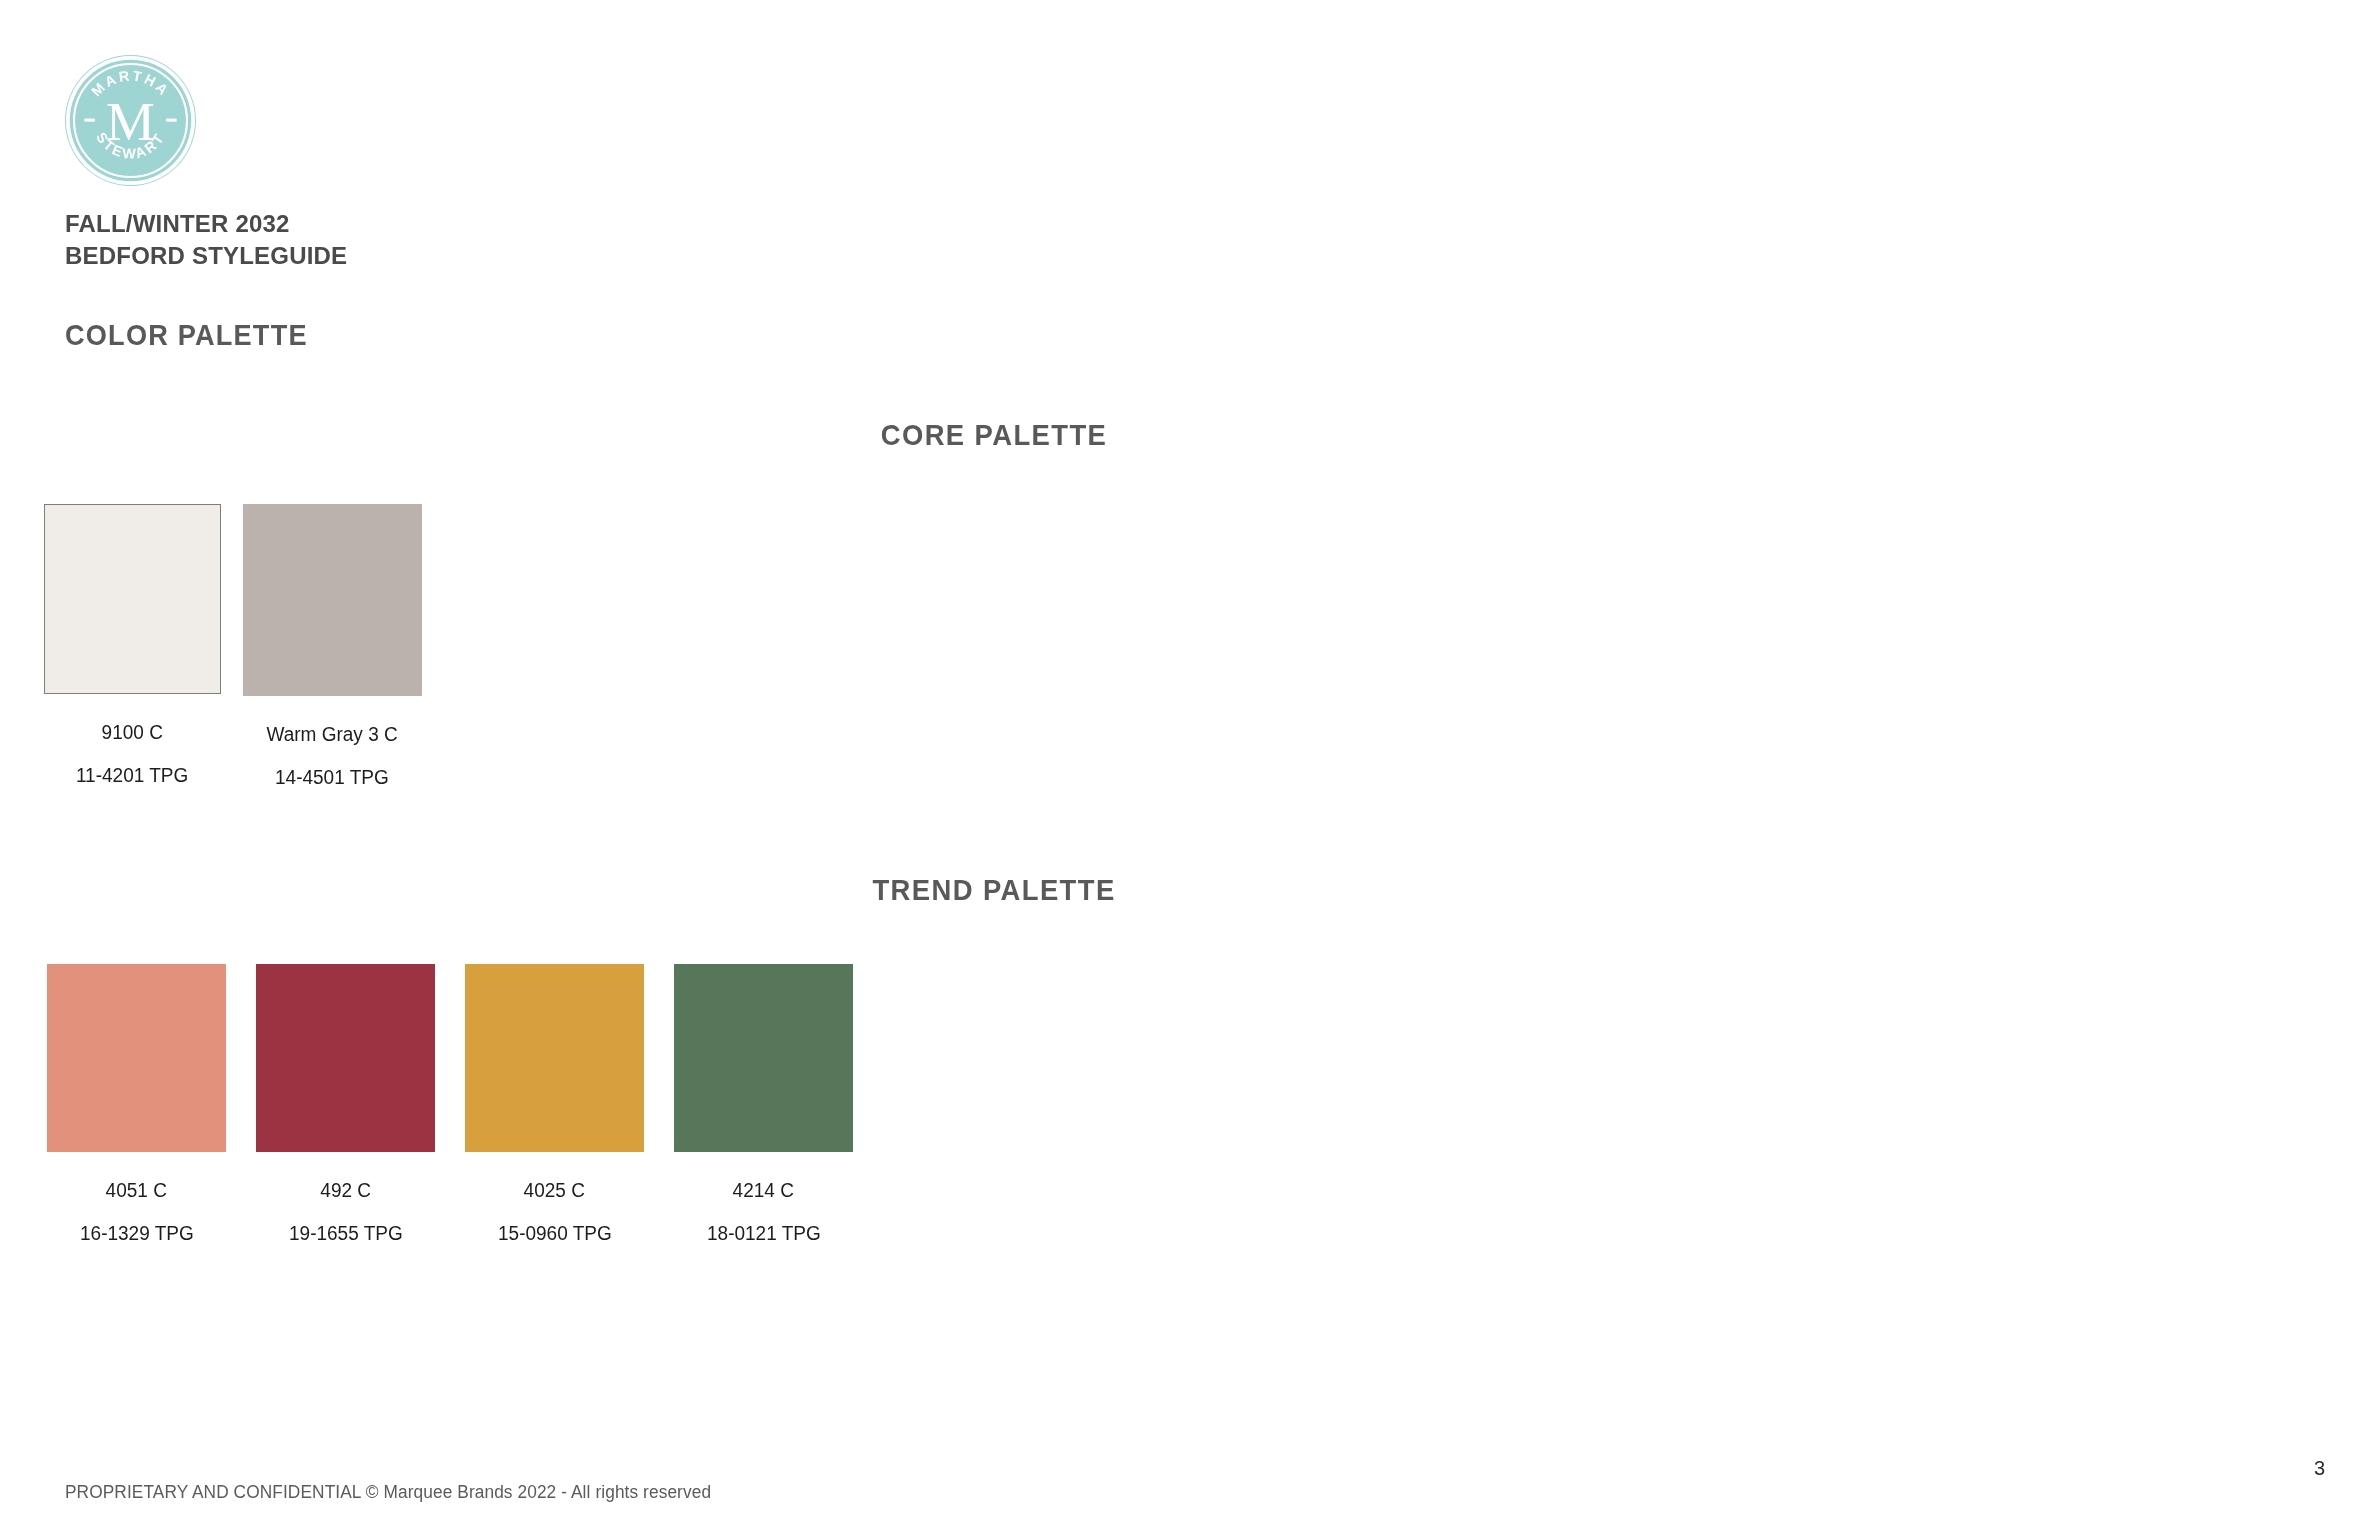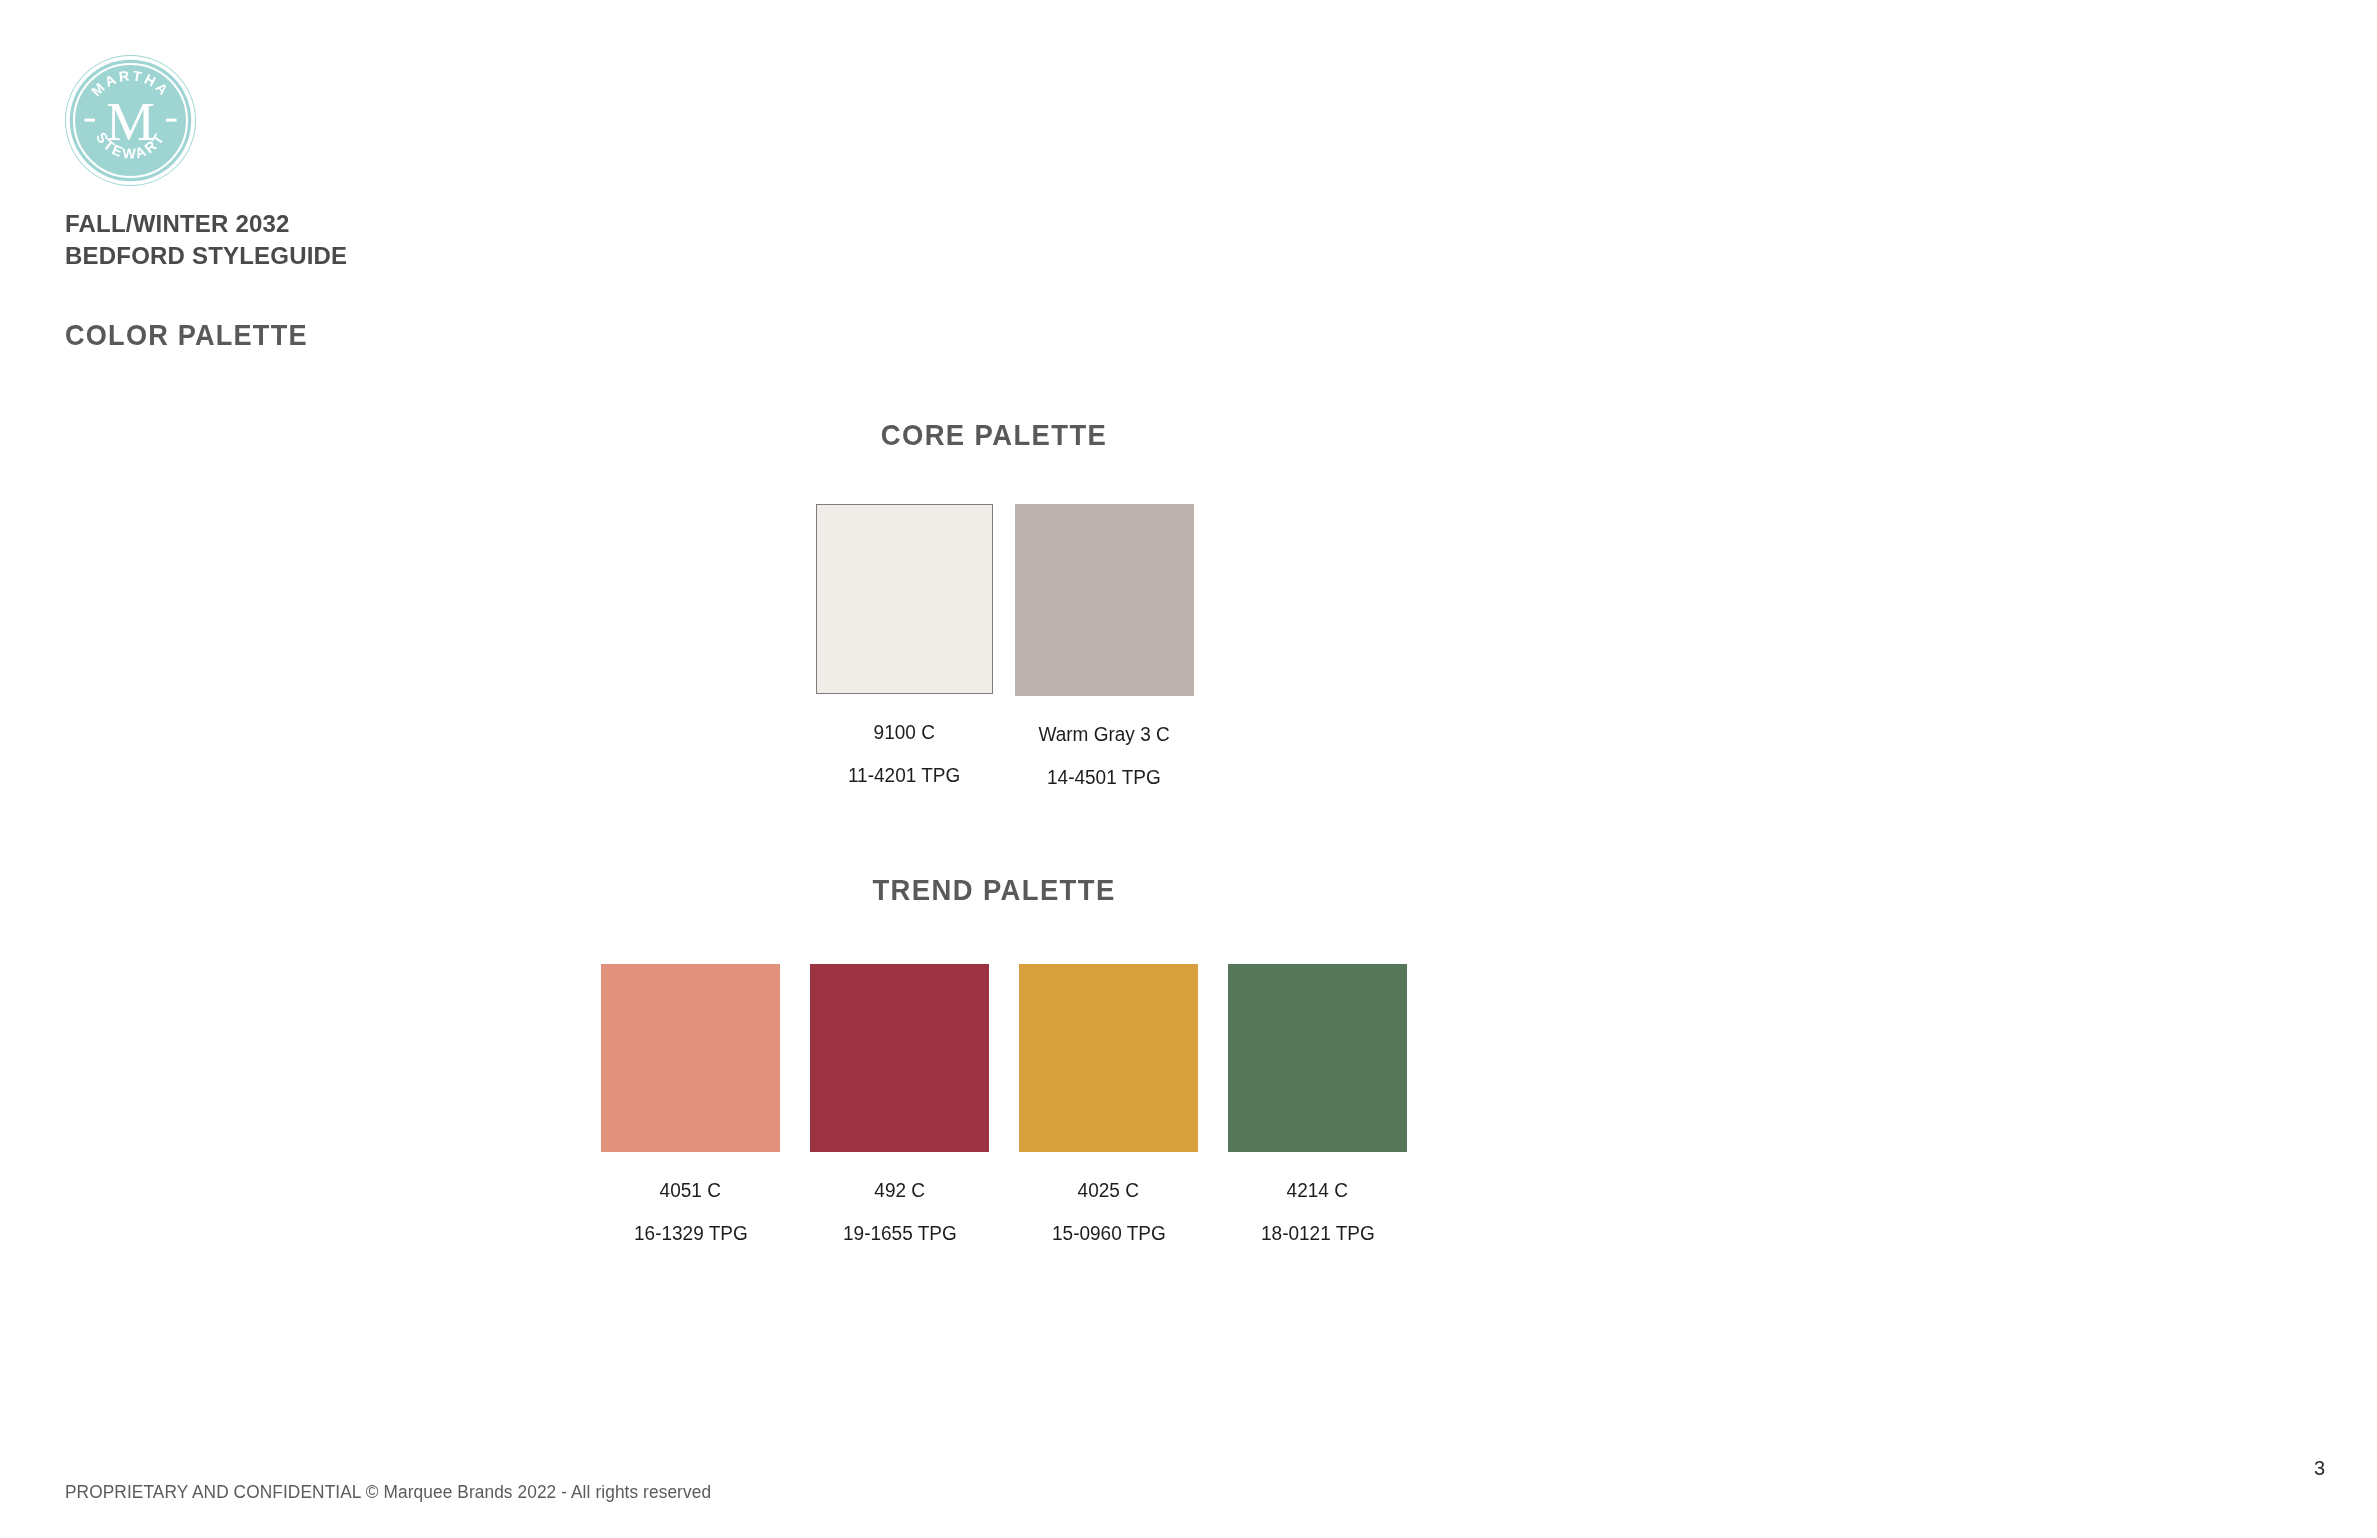--- a/index.html
+++ b/index.html
@@ -70,21 +70,20 @@
     letter-spacing: 1.5px;
     color: #595959;
     font-family: "Liberation Sans Narrow", "Liberation Sans", sans-serif;
     transform: scaleX(0.93);
     text-align: center;
     margin: 0;
   }
 
   .swatch-row {
     display: flex;
-    justify-content: center;
     align-items: flex-start;
     margin-top: 0;
     padding-left: 20px;
   }
   .swatch-col {
     display: flex;
     flex-direction: column;
     align-items: center;
   }
   .swatch-chip {

